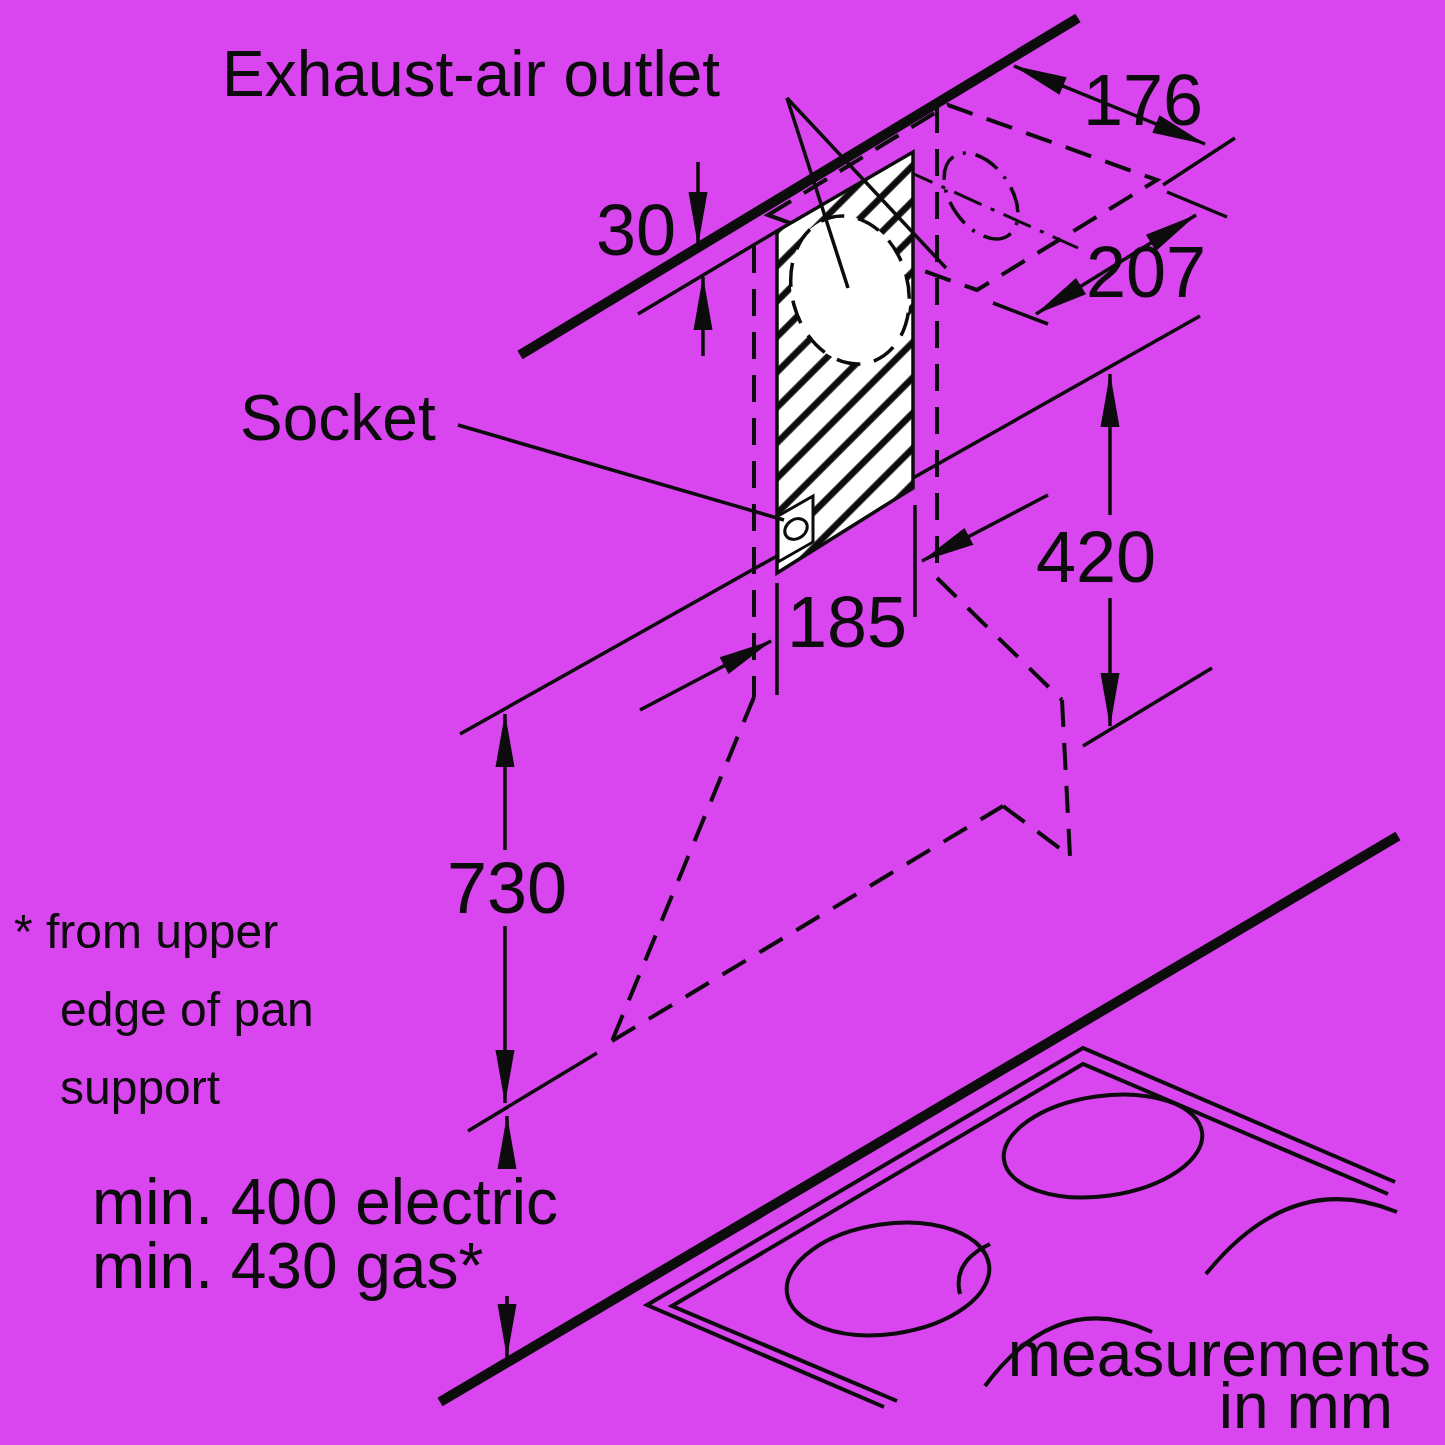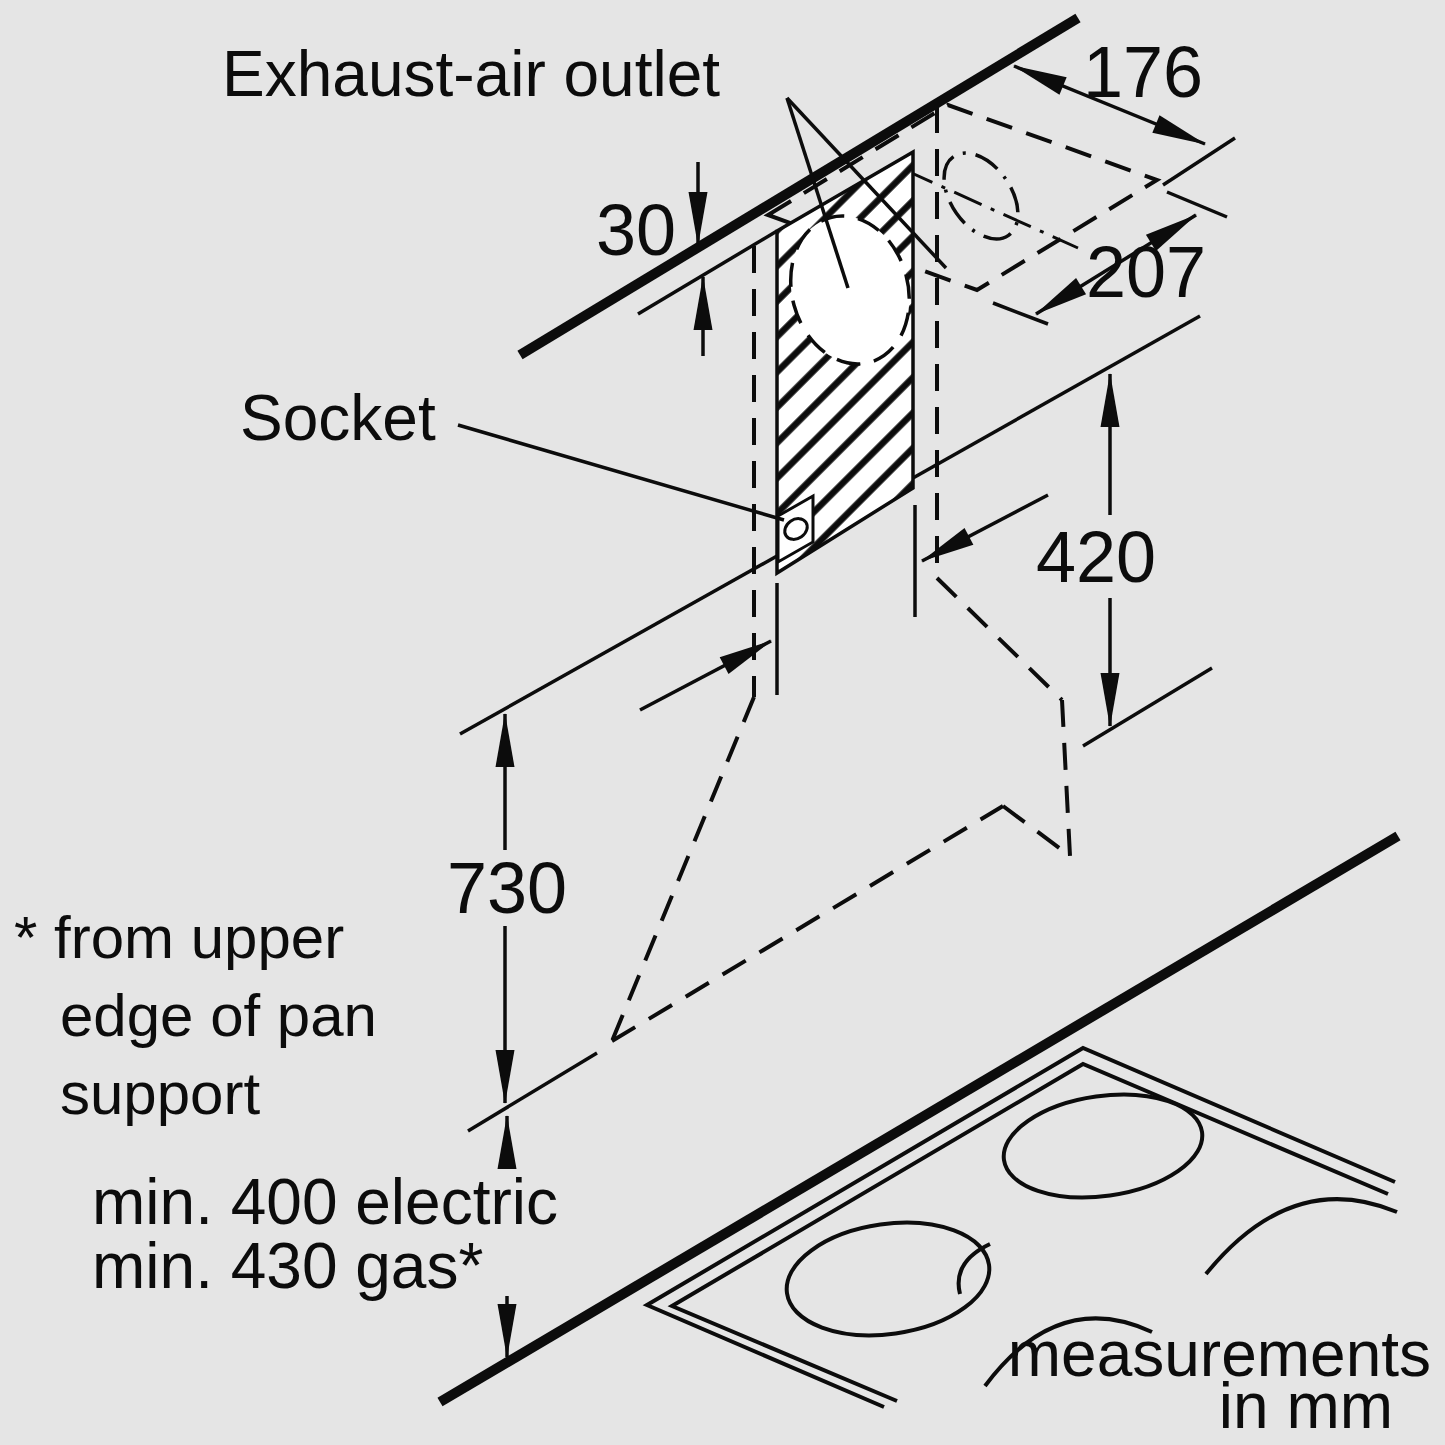--- a/index.html
+++ b/index.html
@@ -1,22 +1,22 @@
 <!DOCTYPE html>
 <html><head>
 <meta charset="utf-8">
 <style>
   html,body{margin:0;padding:0;background:#fff;}
-  #canvas{position:relative;width:1445px;height:1445px;background:#e5e5e5;overflow:hidden;
+  #canvas{position:relative;width:1445px;height:1445px;background:#d946ef;overflow:hidden;
           font-family:"Liberation Sans", sans-serif;color:#0c0c0c;}
   #drawing{position:absolute;left:0;top:0;}
   .lbl{position:absolute;white-space:nowrap;color:#0c0c0c;}
   .txt{font-size:64px;line-height:1.0;}
   .num{font-size:72px;line-height:1.0;transform:translate(-50%,-50%);}
-  .foot-line{font-size:60px;line-height:1.0;}
+  .foot-line{font-size:48px;line-height:1.0;}
   .indent{padding-left:46px;}
   .right-align{text-align:right;}
 </style>
 </head>
 <body>
 
 <div id="canvas">
 
   <svg id="drawing" width="1445" height="1445" viewBox="0 0 1445 1445">
     <defs>
@@ -121,30 +121,31 @@
       <ellipse cx="888" cy="1279" rx="102" ry="55" transform="rotate(-8 888 1279)" stroke-width="4"></ellipse>
       <ellipse cx="1103" cy="1146" rx="100" ry="50" transform="rotate(-8 1103 1146)" stroke-width="4"></ellipse>
       <path stroke-width="4" d="M 1206,1274 Q 1292,1168 1397,1212"></path>
       <path stroke-width="4" d="M 985,1386 Q 1058,1288 1152,1332"></path>
       <path stroke-width="4" d="M 990,1244 Q 952,1262 960,1294"></path>
     </g>
   </svg>
 
   <div class="lbl txt" style="left:222px;top:42px;">Exhaust-air outlet</div>
 
-  <div class="lbl num" style="left:1143px;top:72px;">176</div>
+  <div class="lbl num" style="left:1143px;top:100px;">176</div>
 
   <div class="lbl num" style="left:636px;top:230px;text-align:right;">30</div>
 
   <div class="lbl num" style="left:1146px;top:272px;text-align:right;">207</div>
 
   <div class="lbl txt" style="left:240px;top:386px;">Socket</div>
 
   <div class="lbl num" style="left:1052px;top:557px;margin-left:44px;">420</div>
 
+  <div class="lbl num" style="left:847px;top:622px;">185</div>
 
   <div class="lbl num" style="left:507px;top:888px;">730</div>
 
   <div class="lbl foot-line" style="left:14px;top:908px;">* from upper</div>
   <div class="lbl foot-line indent" style="left:14px;top:1064px;">support</div>
   <div class="lbl foot-line indent" style="left:14px;top:986px;">edge of pan</div>
 
   <div class="lbl txt" style="left:92px;top:1170px;">min. 400 electric</div>
   <div class="lbl txt" style="left:92px;top:1234px;">min. 430 gas*</div>
 

